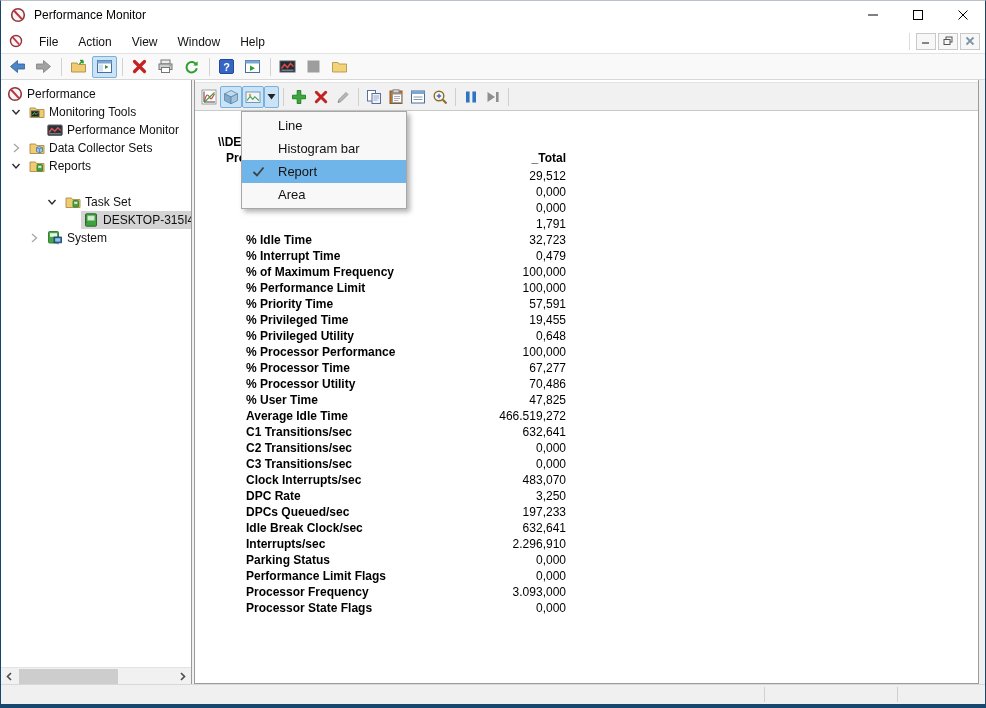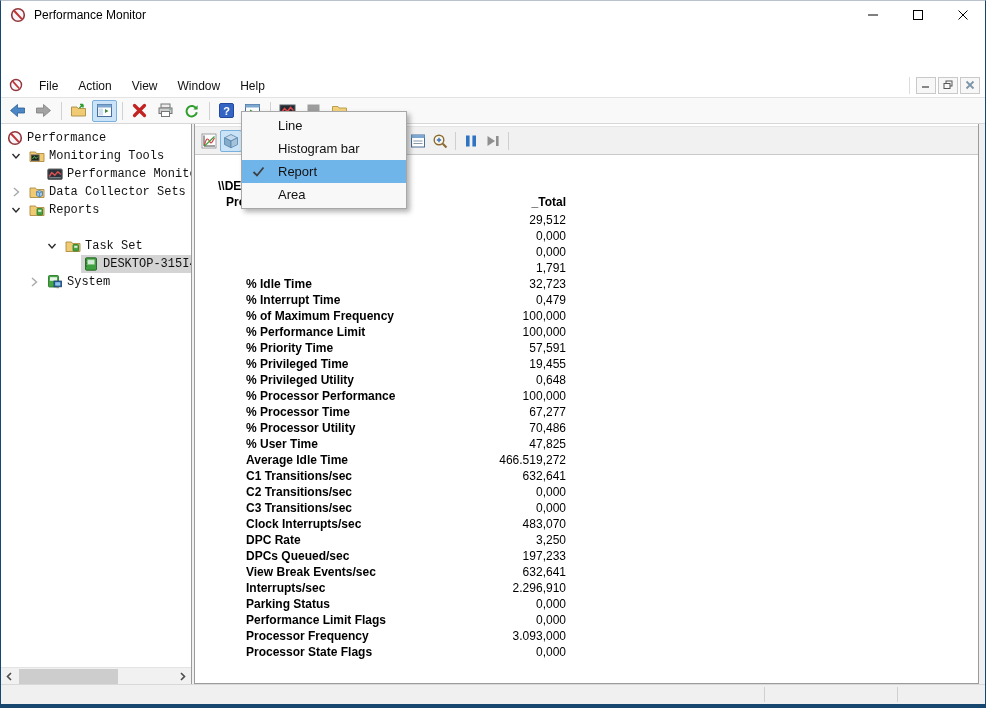--- a/index.html
+++ b/index.html
@@ -12,37 +12,37 @@
     display:flex; flex-direction:column; overflow:hidden;
   }
   
   .titlebar { height:28px; background:#fff; display:flex; align-items:center; flex:0 0 auto; }
   .titlebar .applogo { width:16px; height:16px; margin:0 8px 0 9px; }
   .titlebar .title { font-size:12px; color:#000; }
   .titlebar .spacer { flex:1; }
   .winbtn { width:45px; height:28px; display:flex; align-items:center; justify-content:center; }
   .winbtn svg { width:14px; height:14px; }
   
-  .menubar { height:25px; background:#fff; display:flex; align-items:center; flex:0 0 auto; border-bottom:1px solid #e3e3e3;margin-top:44px; }
+  .menubar { height:25px; background:#fff; display:flex; align-items:center; flex:0 0 auto; border-bottom:1px solid #e3e3e3; }
   .menubar .applogo { width:14px; height:14px; margin:0 6px 0 8px; }
   .menu-item-top { font-size:12px; color:#111; padding:4px 10px; }
   .menubar .spacer { flex:1; }
   .mdi-group { display:flex; margin-right:5px; border-left:1px solid #dcdcdc; padding-left:4px; }
   .mdi-btn { width:20px; height:17px; border:1px solid #c9c9c9; background:#f7f7f7; display:flex; align-items:center; justify-content:center; margin-left:2px; }
   .mdi-btn svg { width:10px; height:10px; }
   
   .toolbar { height:26px; background:#f9f9f9; border-bottom:1px solid #d8d8d8; display:flex; align-items:center; padding-left:4px; flex:0 0 auto; }
   .tb-btn { width:25px; height:22px; display:flex; align-items:center; justify-content:center; border:1px solid transparent; border-radius:2px; margin-right:1px; }
   .tb-btn svg { width:17px; height:17px; }
   .tb-btn.hl { background:#cbe3f6; border-color:#79b0dd; }
   .tb-sep { width:1px; height:18px; background:#d2d2d2; margin:0 4px; }
   
   .main { flex:1; display:flex; background:#f0f0f0; padding-right:6px; min-height:0; }
   .tree-panel { width:191px; background:#fff; border-right:1px solid #9b9b9b; position:relative; overflow:hidden; flex:0 0 auto; }
-  .tree-row { position:absolute; height:18px; left:0; right:3px; display:flex; align-items:center; font-size:12px; color:#111; white-space:nowrap;font-family:Liberation Mono, monospace; }
+  .tree-row { position:absolute; height:18px; left:0; right:3px; display:flex; align-items:center; font-size:12px; color:#111; white-space:nowrap; }
   .tree-chevron { position:absolute; width:14px; height:14px; top:2px; }
   .tree-chevron svg { width:14px; height:14px; }
   .tree-icon { position:absolute; width:16px; height:16px; top:1px; }
   .tree-icon svg { width:16px; height:16px; }
   .tree-label { position:absolute; top:2px; line-height:14px; }
   .tree-sel { position:absolute; top:0; height:18px; background:#d4d4d4; z-index:-1; }
   .tree-row.selected { z-index:0; }
   .hscroll { position:absolute; left:0; right:0; bottom:0; height:17px; background:#f1f1f1; border-top:1px solid #e3e3e3; }
   .hs-arrow { position:absolute; top:0; width:17px; height:17px; display:flex; align-items:center; justify-content:center; }
   .hs-arrow svg { width:9px; height:9px; }
@@ -539,21 +539,21 @@
             </div>
             <div class="rep-row">
               <span class="lbl">DPC Rate</span>
               <span class="val">3,250</span>
             </div>
             <div class="rep-row">
               <span class="lbl">DPCs Queued/sec</span>
               <span class="val">197,233</span>
             </div>
             <div class="rep-row">
-              <span class="lbl">View Break Events/sec</span>
+              <span class="lbl">Idle Break Clock/sec</span>
               <span class="val">632,641</span>
             </div>
             <div class="rep-row">
               <span class="lbl">Interrupts/sec</span>
               <span class="val">2.296,910</span>
             </div>
             <div class="rep-row">
               <span class="lbl">Parking Status</span>
               <span class="val">0,000</span>
             </div>

